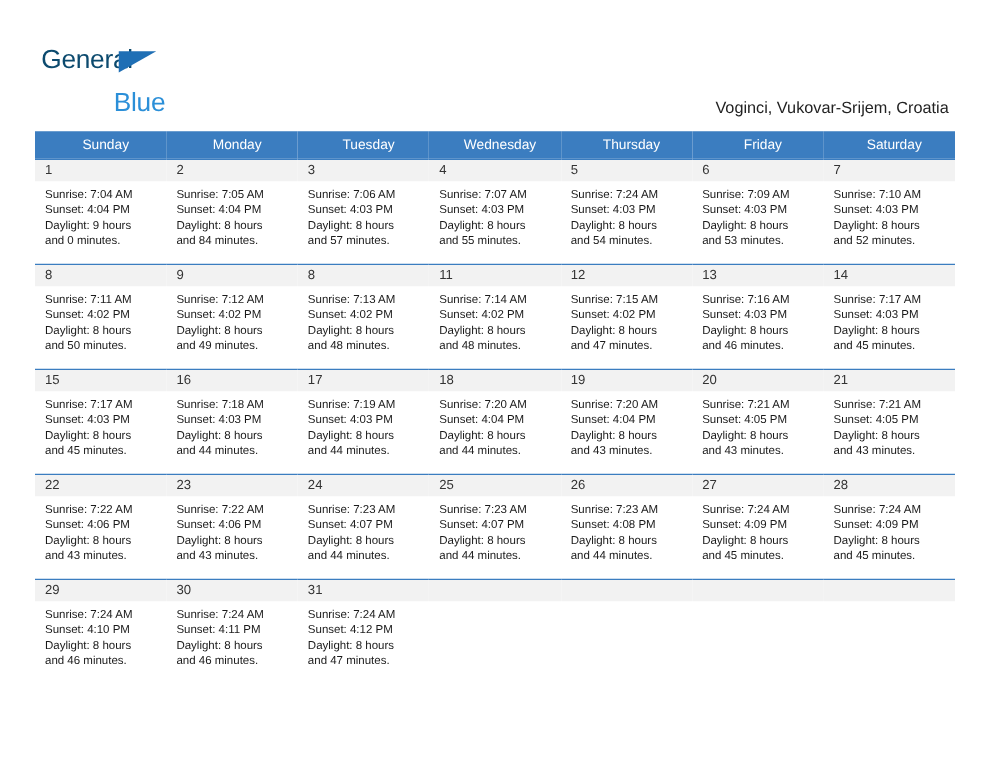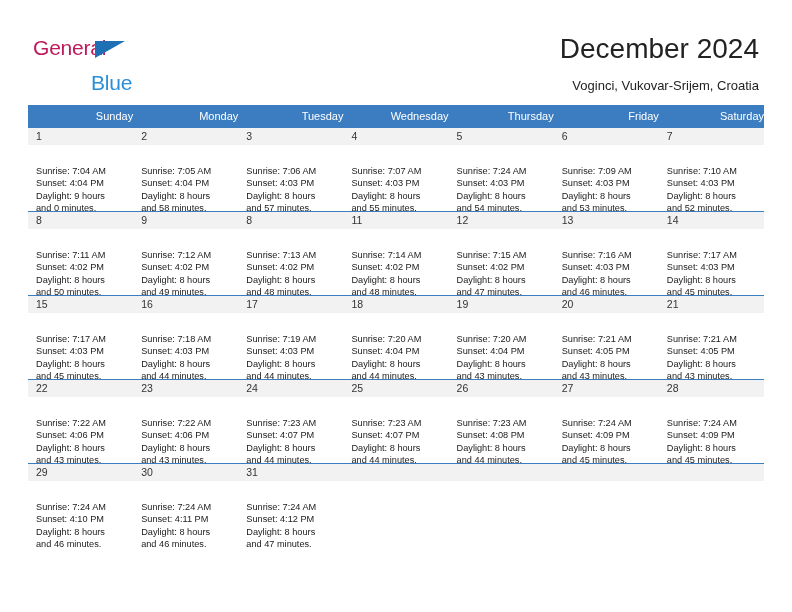--- a/index.html
+++ b/index.html
@@ -34,21 +34,21 @@
     top: 36px;
     width: 180px;
     height: 48px;
   }
   .logo-general {
     position: absolute;
     left: 0;
     top: 0;
     font-size: 21px;
     letter-spacing: -0.2px;
-    color: #be185d;
+    color: #0c4a6e;
     font-family: "Liberation Sans", sans-serif;
   }
   .logo-tri {
     position: absolute;
     left: 62px;
     top: 5px;
     width: 0;
     height: 0;
     border-left: 30px solid #1f6fb5;
     border-bottom: 17px solid transparent;
@@ -92,21 +92,21 @@
   table.cal {
     border-collapse: collapse;
     width: 736px;
     table-layout: fixed;
   }
   table.cal th {
     background: #3b7dc0;
     color: #ffffff;
     font-size: 11px;
     font-weight: normal;
-    text-align: right;
+    text-align: center;
     padding: 5px 0 5px 8px;
     height: 12px;
     border: none;
   }
   table.cal td {
     vertical-align: top;
     padding: 0;
     border: none;
     width: 105.14px;
   }
@@ -127,38 +127,36 @@
   }
   .daynum-band.blank {
     background: #f2f2f2;
     color: transparent;
   }
   .cellbody {
     padding: 4px 6px 0 8px;
     font-size: 9.2px;
     line-height: 12.4px;
     color: #1a1a1a;
-    margin-top: 16px;
   }
   .cellbody div {
     white-space: nowrap;
   }
 </style>
 </head>
 <body>
 
 <div class="page">
 
   <div class="header">
     <div class="logo">
       <span class="logo-general">General</span>
       <span class="logo-tri"></span>
       <span class="logo-blue">Blue</span>
     </div>
-    <div class="title">December 2024</div>
     <div class="subtitle">Voginci, Vukovar-Srijem, Croatia</div>
   </div>
 
   <div class="calendar">
     <table class="cal">
       <thead>
         <tr id="weekday-row">
             <th>Sunday</th>
             <th>Monday</th>
             <th>Tuesday</th>
@@ -181,21 +179,21 @@
                 </div>
               </div>
             </td>
             <td>
               <div class="cell">
                 <div class="daynum-band">2</div>
                 <div class="cellbody">
                   <div>Sunrise: 7:05 AM</div>
                   <div>Sunset: 4:04 PM</div>
                   <div>Daylight: 8 hours</div>
-                  <div>and 58 minutes.</div>
+                  <div>and 84 minutes.</div>
                 </div>
               </div>
             </td>
             <td>
               <div class="cell">
                 <div class="daynum-band">3</div>
                 <div class="cellbody">
                   <div>Sunrise: 7:06 AM</div>
                   <div>Sunset: 4:03 PM</div>
                   <div>Daylight: 8 hours</div>

